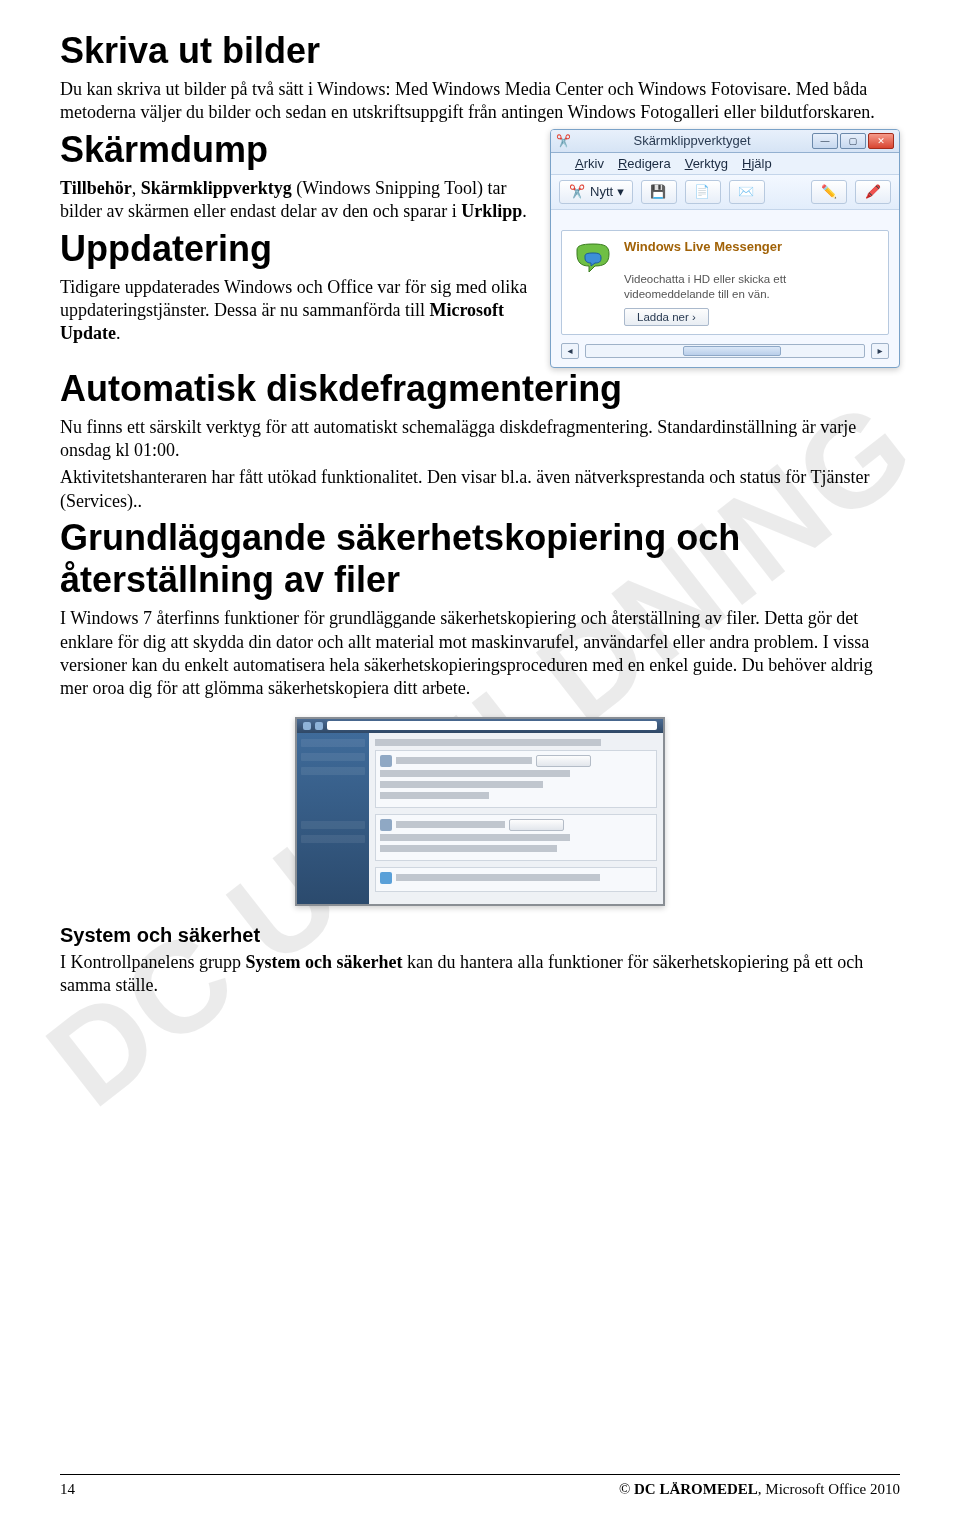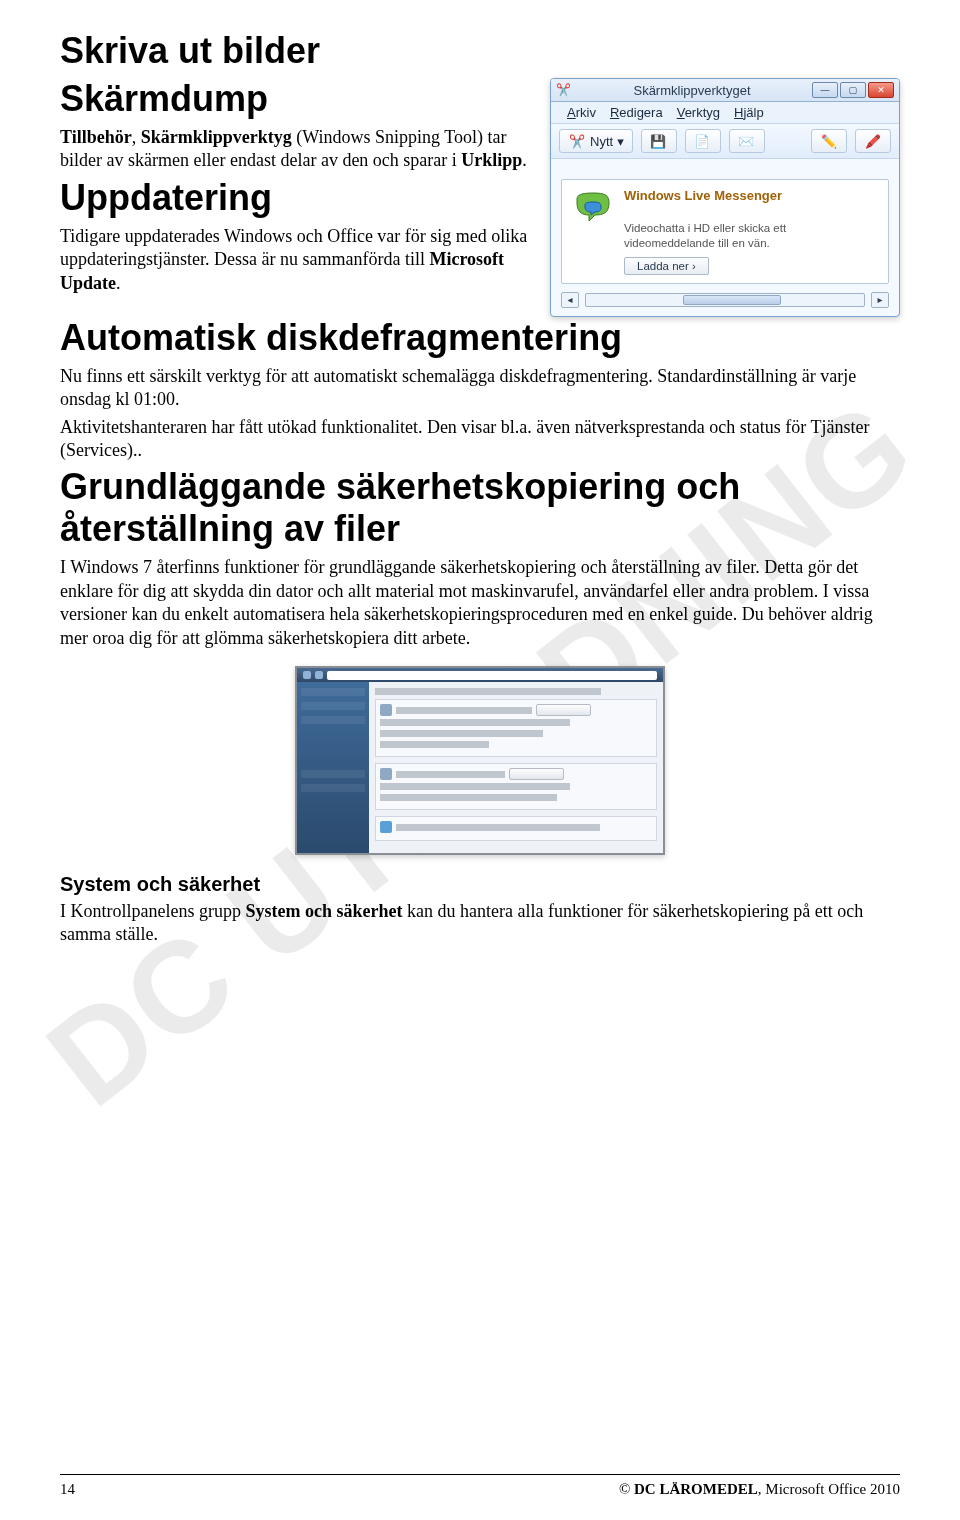--- a/index.html
+++ b/index.html
@@ -75,21 +75,21 @@
     width: 26px; height: 16px;
     border: 1px solid #6b89ab;
     border-radius: 2px;
     background: linear-gradient(#e8f0fb, #c6d8ef);
     display: inline-flex; align-items: center; justify-content: center;
     font-size: 9px; color: #2a3b52;
   }
   .winbtn.close { background: linear-gradient(#f59a8a, #d84531); color: #fff; border-color: #a42c1c;}
   .menubar {
     display: flex; gap: 14px;
-    padding: 3px 16px;
+    padding: 3px 24px;
     background: #eaf2fc;
     border-bottom: 1px solid #c4d5ea;
     color: #1a2a40;
   }
   .menubar span u { text-decoration: underline; }
   .toolbar {
     display: flex; gap: 8px; align-items: center;
     padding: 5px 8px;
     background: linear-gradient(#f3f8ff, #e2edfb);
     border-bottom: 1px solid #c4d5ea;
@@ -174,20 +174,21 @@
   }
 </style>
 </head>
 <body>
 
 <div class="watermark">DC UTBILDNING</div>
 
 <div class="content">
 
   <h1>Skriva ut bilder</h1>
+  <p>Du kan skriva ut bilder på två sätt i Windows: Med Windows Media Center och Windows Fotovisare. Med båda metoderna väljer du bilder och sedan en utskriftsuppgift från antingen Windows Fotogalleri eller bildutforskaren.</p>
 
   <div class="top-row">
     <div class="top-text">
       <h1>Skärmdump</h1>
       <p>
         <b>Tillbehör</b><span>, </span><b>Skärmklippverktyg</b><span> (Windows Snipping Tool) tar bilder av skärmen eller endast delar av den och sparar i </span><b>Urklipp</b><span>.</span>
       </p>
 
       <h1>Uppdatering</h1>
       <p>

